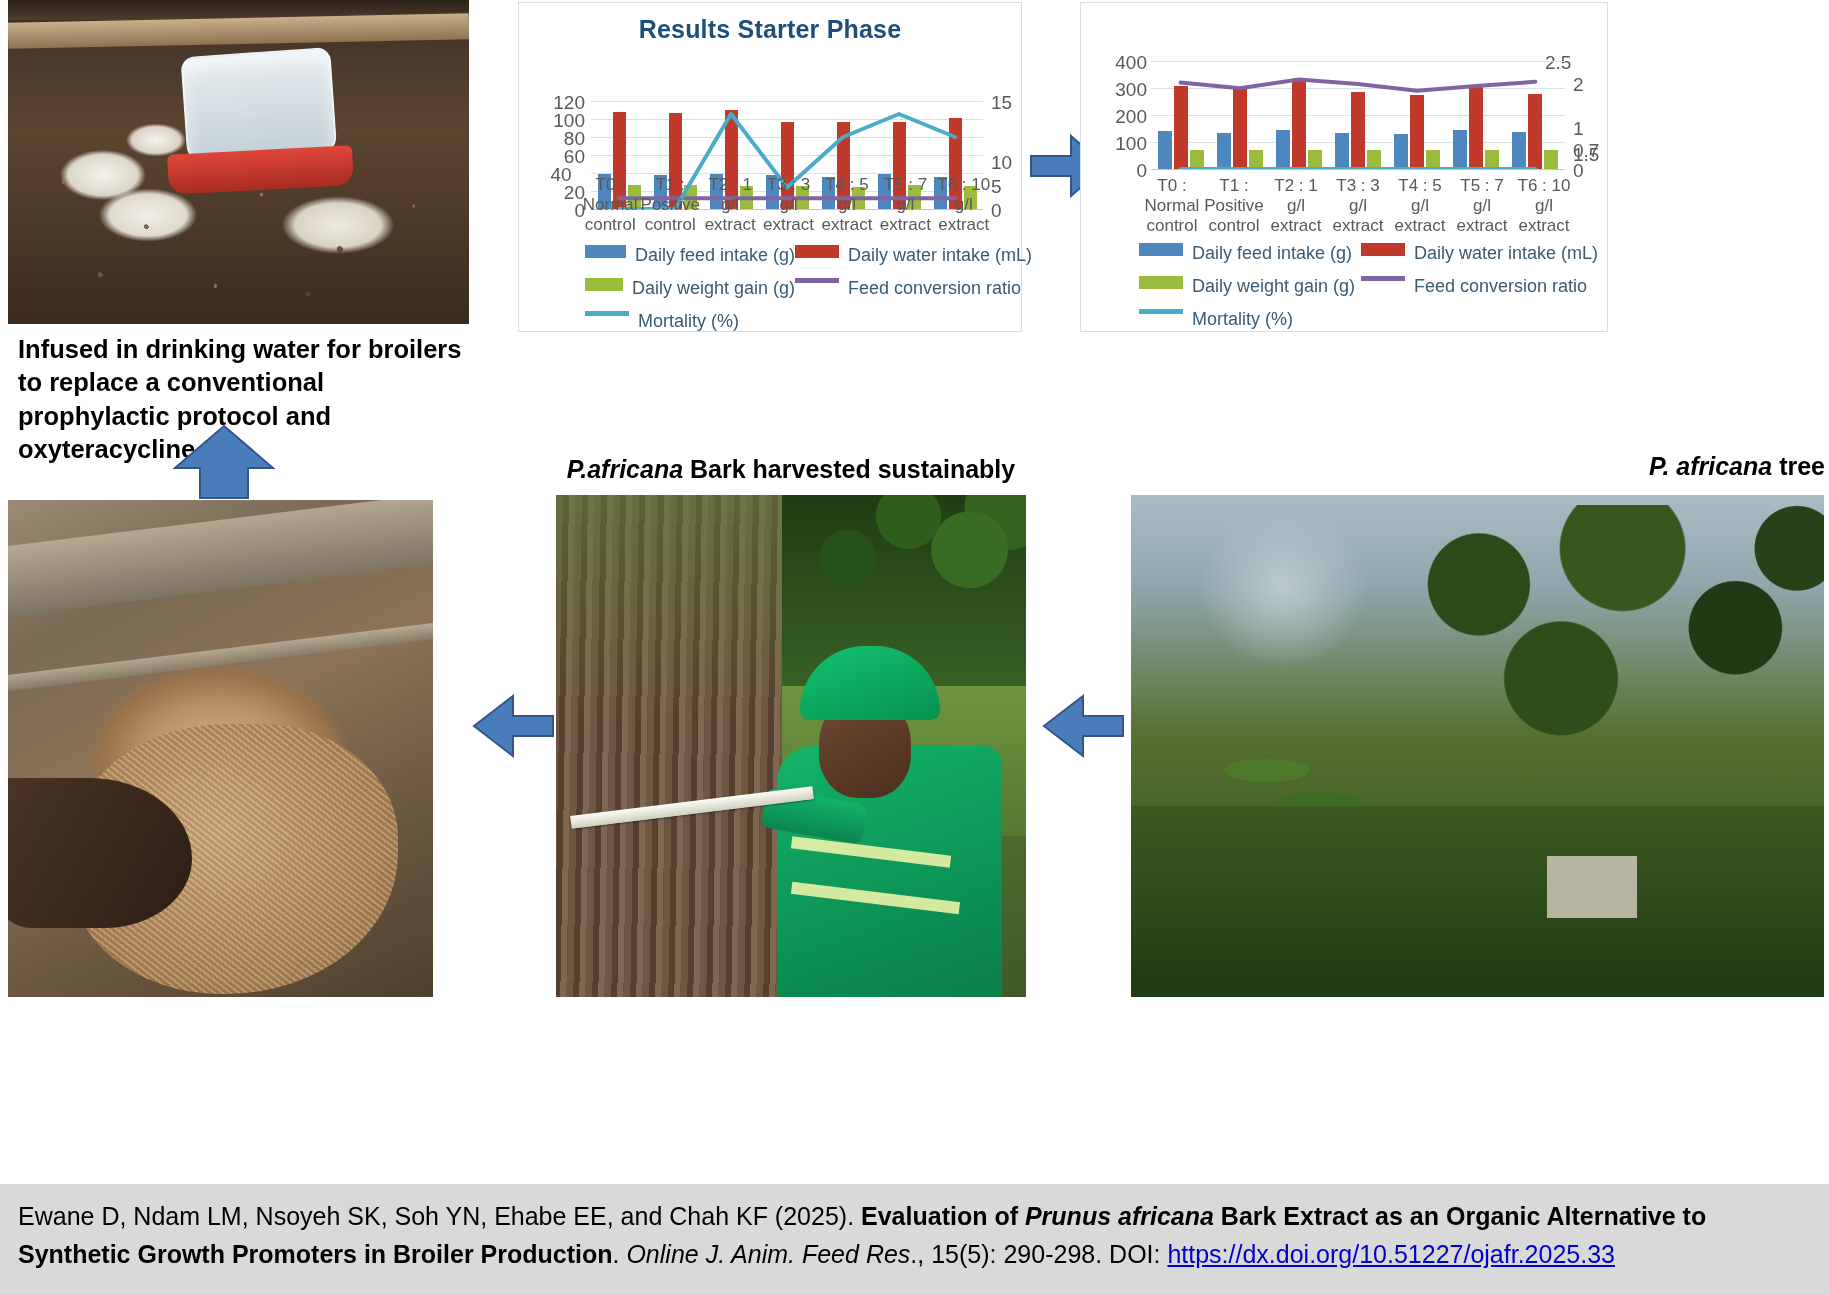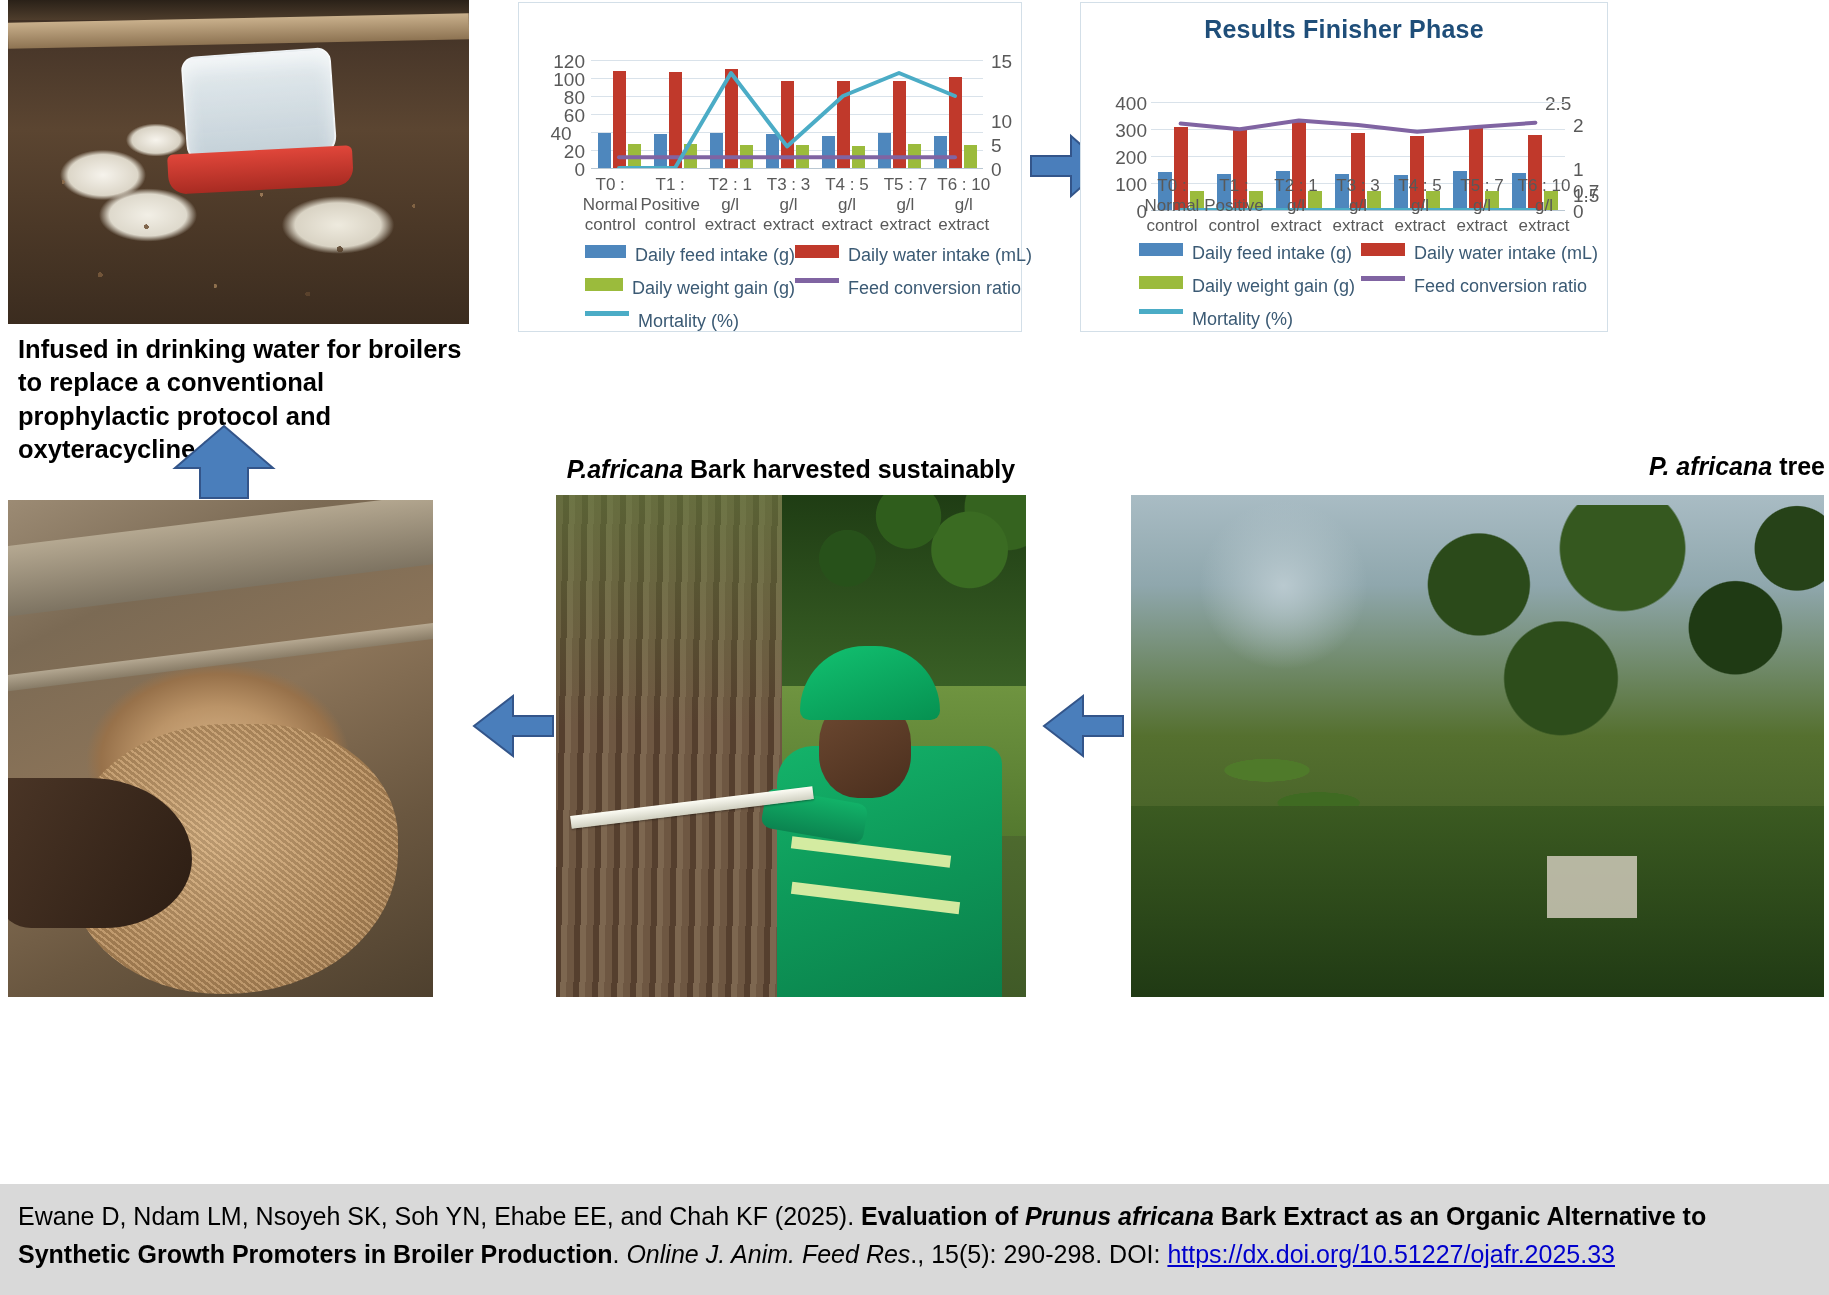--- a/index.html
+++ b/index.html
@@ -249,20 +249,21 @@
   <div class="drinker-pan"></div>
 </div>
 
 <div class="arrow" style="left:537px;top:142px;width:78px;height:72px;">
   <svg width="78" height="72" viewBox="0 0 78 72">
     <polygon points="2,26 42,26 42,6 76,36 42,66 42,46 2,46" fill="#4a7ebb" stroke="#2f5party" style="stroke:#33558a" stroke-width="2"></polygon>
   </svg>
 </div>
 
 <div class="chart-card" style="left:518px;top:2px;width:504px;height:330px;">
+  <div class="chart-title">Results Starter Phase</div>
 
   <div class="plot-wrap" style="left:0;top:0;width:504px;height:160px;">
 
     <div class="axis-lab" style="left:18px;top:48px;width:48px;">120</div>
     <div class="axis-lab" style="left:18px;top:66px;width:48px;">100</div>
     <div class="axis-lab" style="left:18px;top:84px;width:48px;">80</div>
     <div class="axis-lab" style="left:18px;top:102px;width:48px;">60</div>
     <div class="axis-lab" style="left:18px;top:120px;width:48px;text-align:center;">40</div>
     <div class="axis-lab" style="left:18px;top:138px;width:48px;">20</div>
     <div class="axis-lab" style="left:18px;top:156px;width:48px;">0</div>
@@ -349,21 +350,20 @@
   </div>
 </div>
 
 <div class="arrow" style="left:1029px;top:130px;width:78px;height:72px;">
   <svg width="78" height="72" viewBox="0 0 78 72">
     <polygon points="2,26 42,26 42,6 76,36 42,66 42,46 2,46" fill="#4a7ebb" style="stroke:#33558a" stroke-width="2"></polygon>
   </svg>
 </div>
 
 <div class="chart-card" style="left:1080px;top:2px;width:528px;height:330px;">
-  <div class="chart-title">Results Finisher Phase</div>
 
   <div class="plot-wrap" style="left:0;top:0;width:528px;height:160px;">
     <div class="axis-lab" style="left:12px;top:49px;width:54px;">400</div>
     <div class="axis-lab" style="left:12px;top:76px;width:54px;">300</div>
     <div class="axis-lab" style="left:12px;top:103px;width:54px;">200</div>
     <div class="axis-lab" style="left:12px;top:130px;width:54px;">100</div>
     <div class="axis-lab" style="left:12px;top:157px;width:54px;">0</div>
 
     <div class="axis-lab r" style="left:464px;top:49px;">2.5</div>
     <div class="axis-lab r" style="left:492px;top:71px;">2</div>

